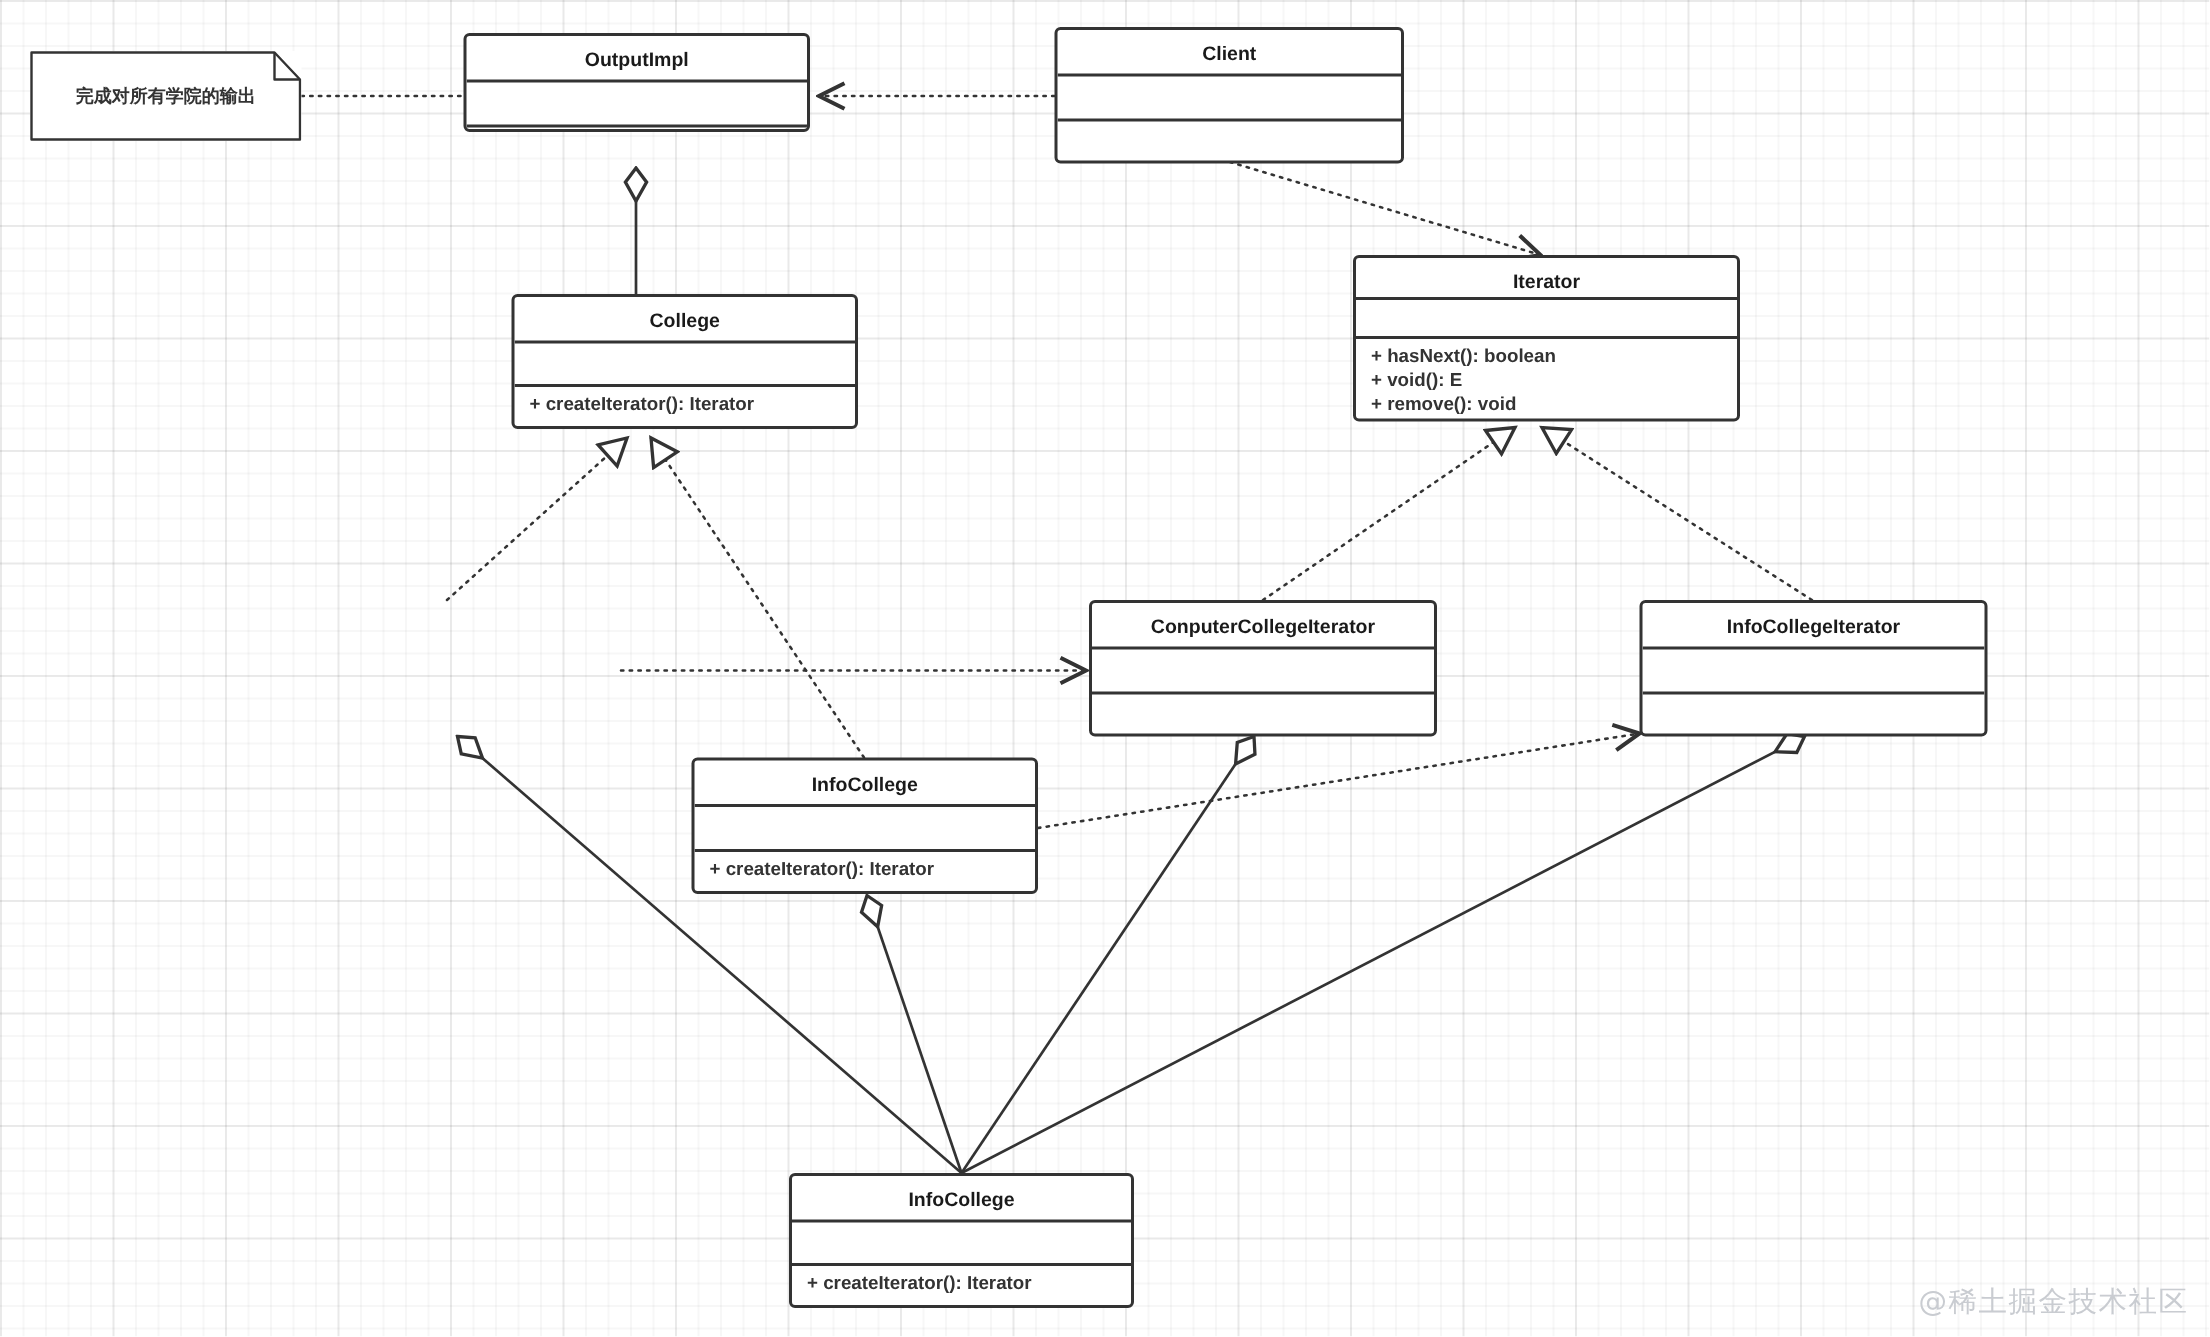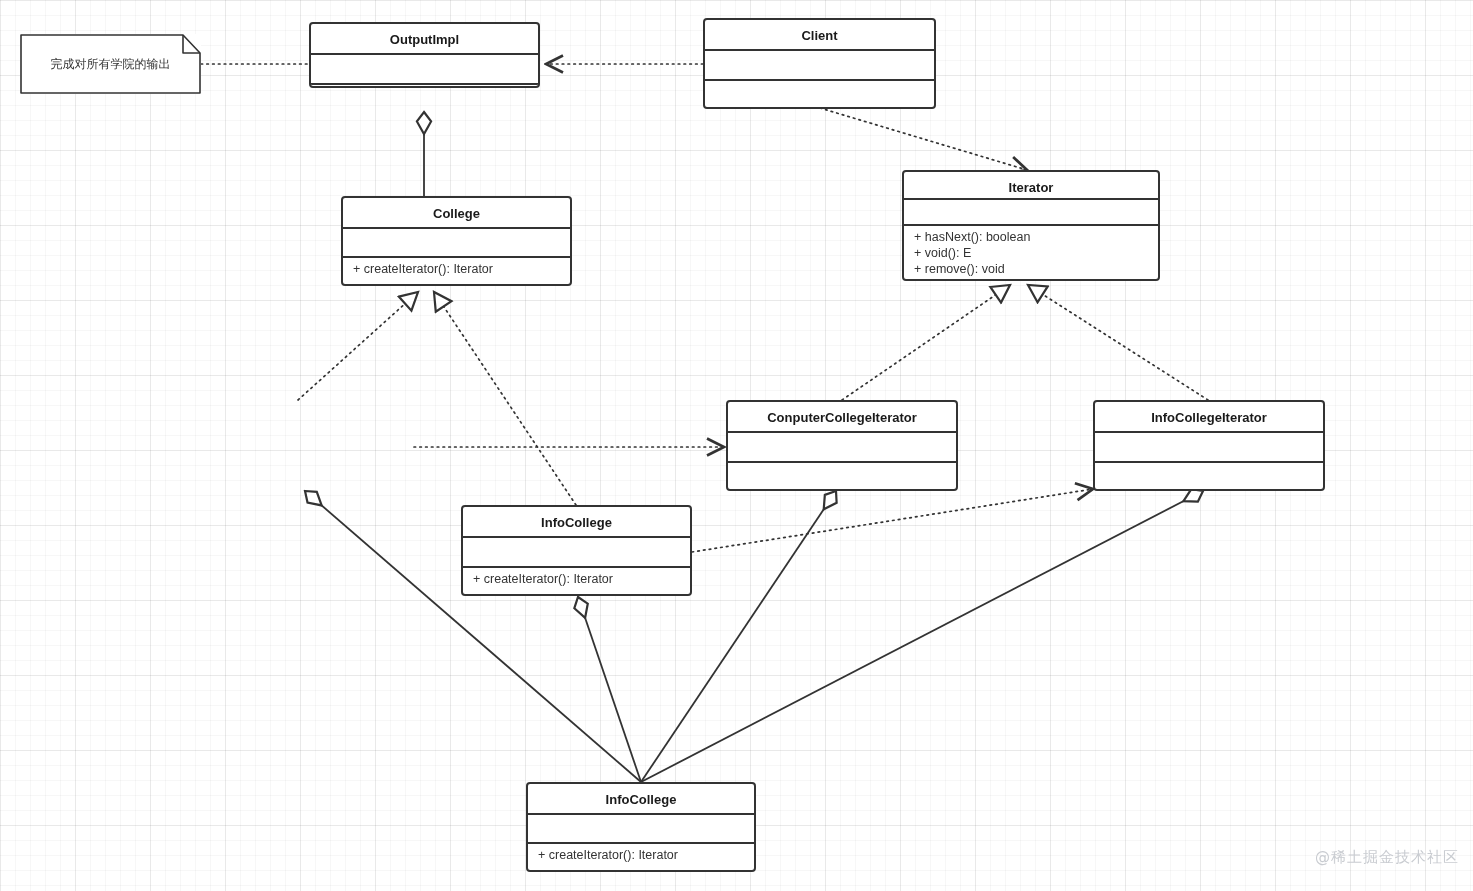--- a/index.html
+++ b/index.html
@@ -56,45 +56,47 @@
   }
   .uml-ops {
     box-sizing: border-box;
     font-size: 12.5px;
     color: #333333;
     padding: 3px 8px 3px 10px;
   }
   .uml-ops .op-line {
     line-height: 16px;
     white-space: nowrap;
+    font-weight: bold;
   }
   .uml-note {
     position: absolute;
     box-sizing: border-box;
     background: #ffffff;
   }
   .note-text {
     position: absolute;
     left: 0; top: 0;
     width: 100%;
     height: 100%;
     display: flex;
     align-items: center;
     justify-content: center;
     font-size: 12px;
     color: #333333;
     padding: 0 10px;
     box-sizing: border-box;
     text-align: center;
+    font-weight: bold;
   }
   .watermark {
     position: absolute;
     right: 14px;
-    bottom: 24px;
-    font-size: 15px;
+    bottom: 10px;
+    font-size: 19px;
     color: #c9ccd1;
     letter-spacing: 1px;
     font-family: "DejaVu Sans", sans-serif;
     user-select: none;
   }
 </style>
 </head>
 <body>
 
 <div id="canvas">

